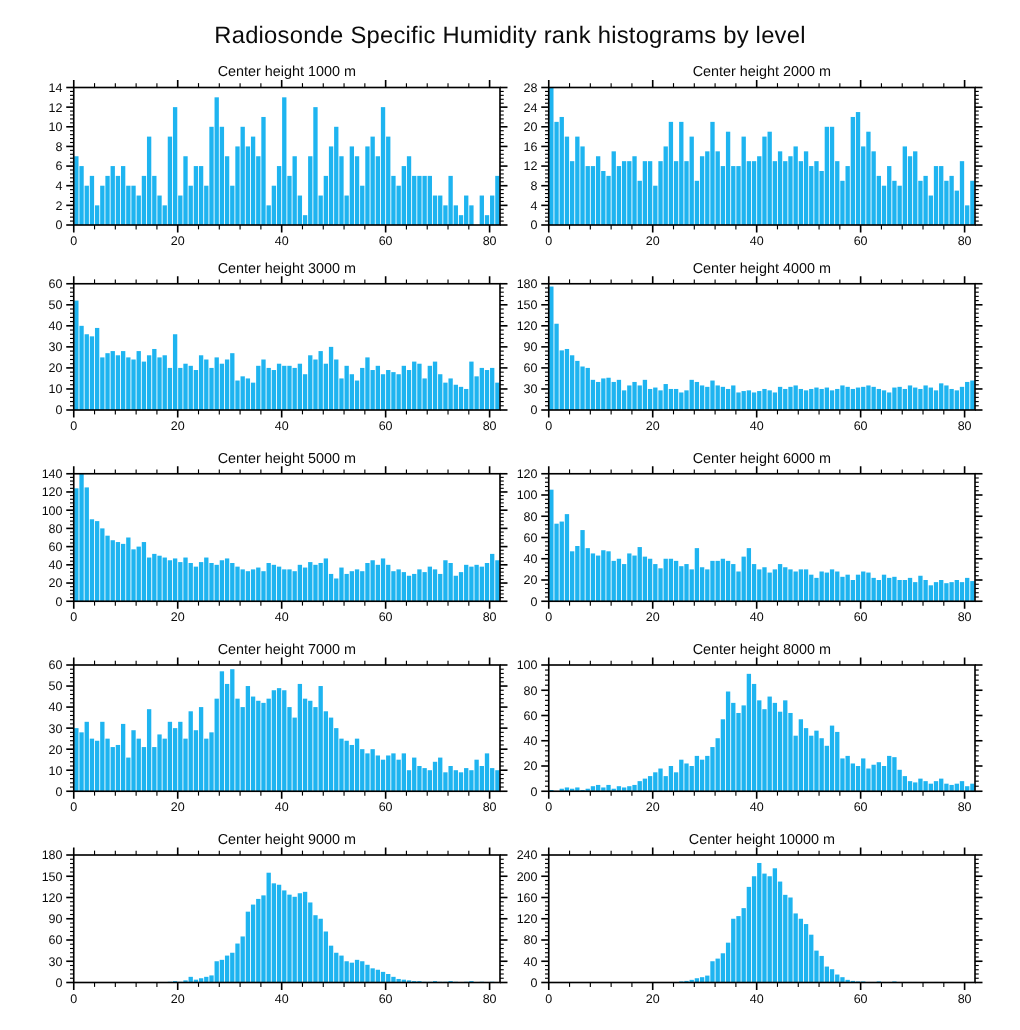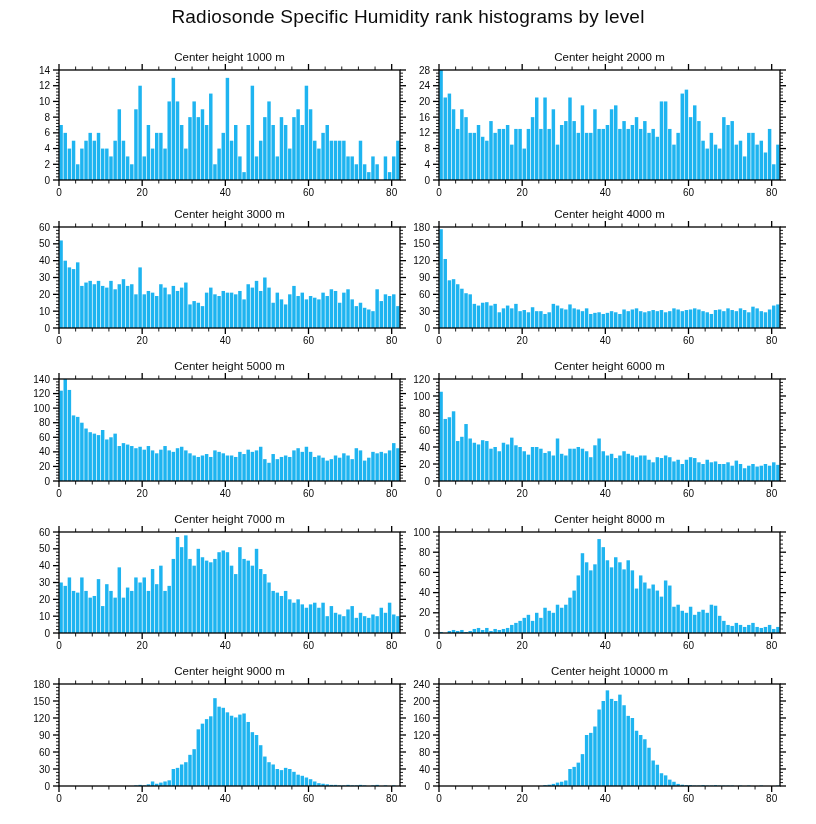--- a/index.html
+++ b/index.html
@@ -7,21 +7,21 @@
     padding: 0;
     width: 816px;
     height: 824px;
     background: #ffffff;
     overflow: hidden;
     font-family: "Liberation Sans", sans-serif;
   }
   .figure { position: relative; width: 816px; height: 824px; background:#fff; }
   .fig-title {
     position: absolute;
-    top: 6px; left: 0; width: 816px;
+    top: 18px; left: 0; width: 816px;
     text-align: center;
     font-size: 19px;
     letter-spacing: 0.2px;
     color: #0b0b0b;
   }
   svg text {
     font-family: "Liberation Sans", sans-serif;
     fill: #0b0b0b;
   }
 </style>

